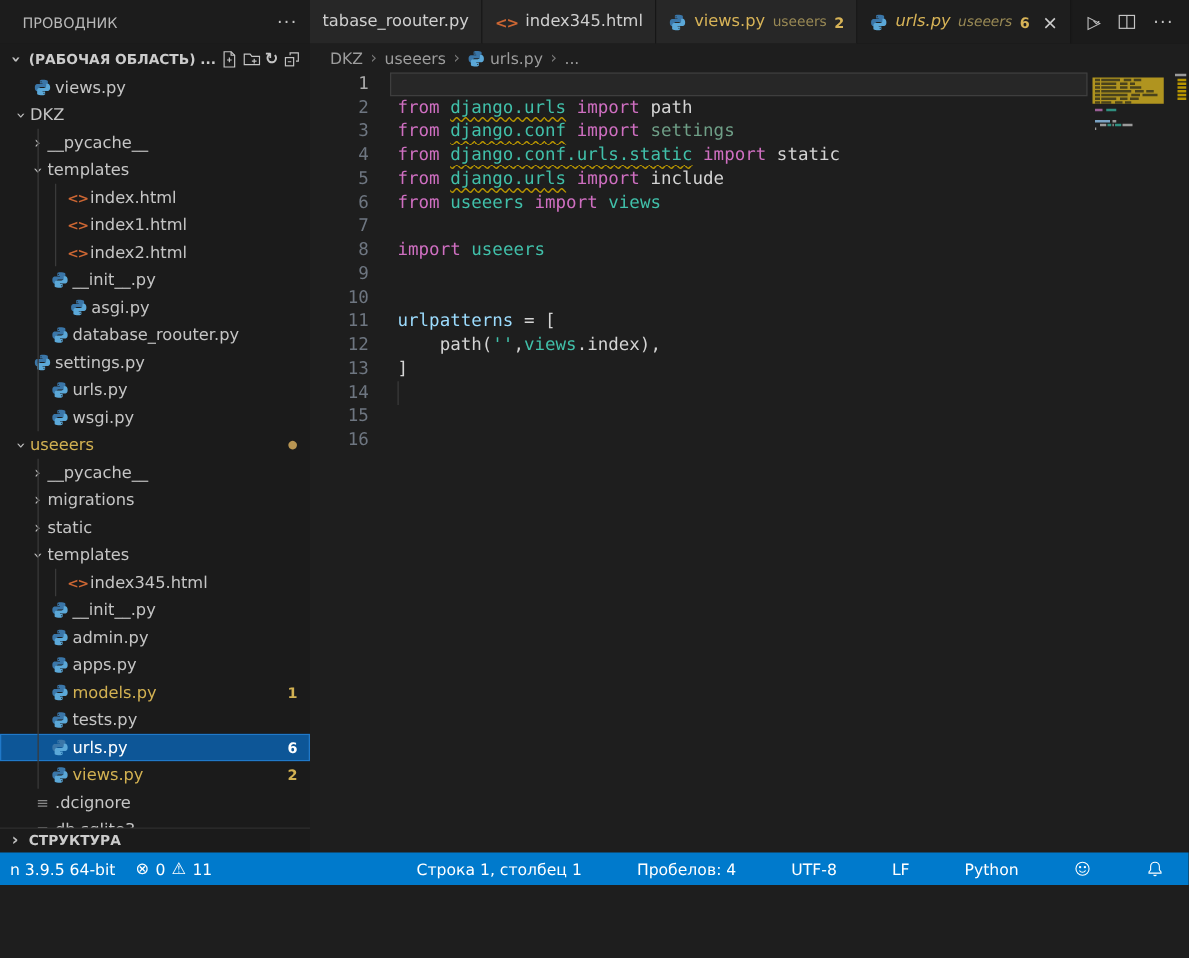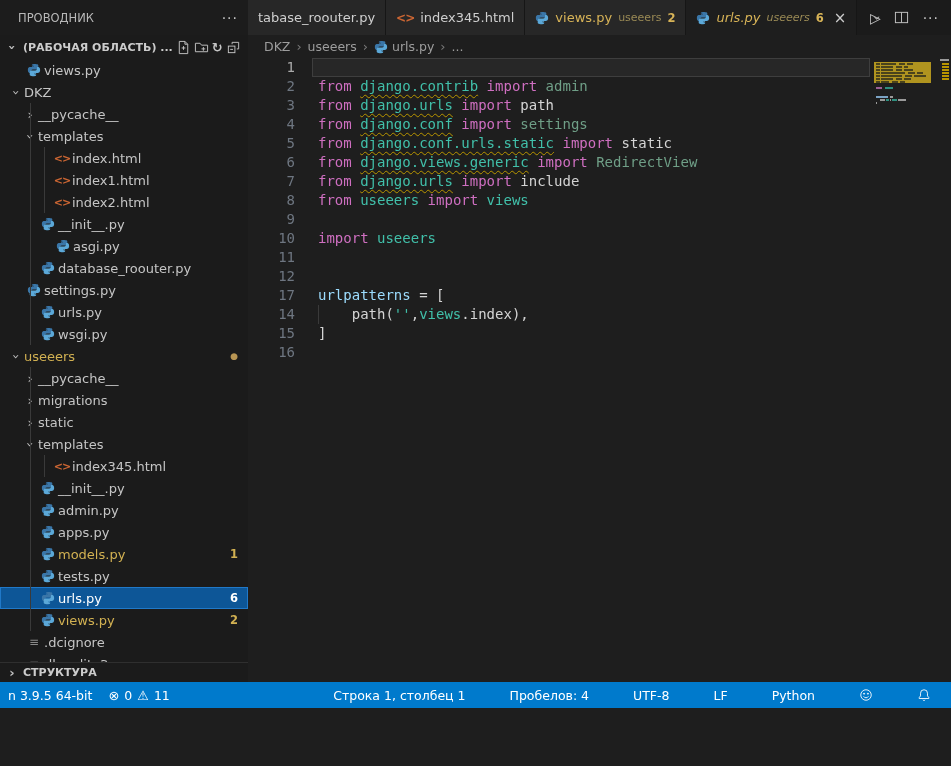--- a/index.html
+++ b/index.html
@@ -444,32 +444,30 @@
             <div>3</div>
             <div>4</div>
             <div>5</div>
             <div>6</div>
             <div>7</div>
             <div>8</div>
             <div>9</div>
             <div>10</div>
             <div>11</div>
             <div>12</div>
-            <div>17</div>
+            <div>13</div>
             <div>14</div>
             <div>15</div>
             <div>16</div>
           </div>
         <div class="code" id="code">
             <div class="cl"></div>
-            <div class="cl"><span class="tk-kw">from </span><span class="tk-mod sq">django.contrib</span><span class="tk-pl"> </span><span class="tk-kw">import</span><span class="tk-fade"> admin</span></div>
             <div class="cl"><span class="tk-kw">from </span><span class="tk-mod sq">django.urls</span><span class="tk-pl"> </span><span class="tk-kw">import</span><span class="tk-pl"> path</span></div>
             <div class="cl"><span class="tk-kw">from </span><span class="tk-mod sq">django.conf</span><span class="tk-pl"> </span><span class="tk-kw">import</span><span class="tk-fade"> settings</span></div>
             <div class="cl"><span class="tk-kw">from </span><span class="tk-mod sq">django.conf.urls.static</span><span class="tk-pl"> </span><span class="tk-kw">import</span><span class="tk-pl"> static</span></div>
-            <div class="cl"><span class="tk-kw">from </span><span class="tk-mod sq">django.views.generic</span><span class="tk-pl"> </span><span class="tk-kw">import</span><span class="tk-fade"> RedirectView</span></div>
             <div class="cl"><span class="tk-kw">from </span><span class="tk-mod sq">django.urls</span><span class="tk-pl"> </span><span class="tk-kw">import</span><span class="tk-pl"> include</span></div>
             <div class="cl"><span class="tk-kw">from </span><span class="tk-mod">useeers</span><span class="tk-pl"> </span><span class="tk-kw">import</span><span class="tk-mod"> views</span></div>
             <div class="cl"></div>
             <div class="cl"><span class="tk-kw">import</span><span class="tk-pl"> </span><span class="tk-mod">useeers</span></div>
             <div class="cl"></div>
             <div class="cl"></div>
             <div class="cl"><span class="tk-var">urlpatterns</span><span class="tk-pl"> = [</span></div>
             <div class="cl"><span class="tk-pl">    path(</span><span class="tk-str">''</span><span class="tk-pl">,</span><span class="tk-mod">views</span><span class="tk-pl">.index),</span></div>
             <div class="cl"><span class="tk-pl">]</span></div>
             <div class="cl"></div>

